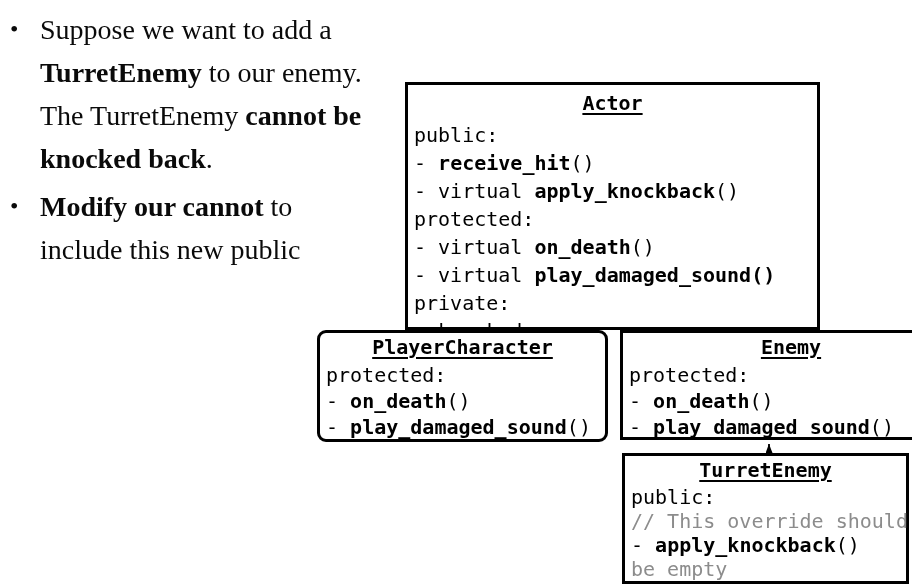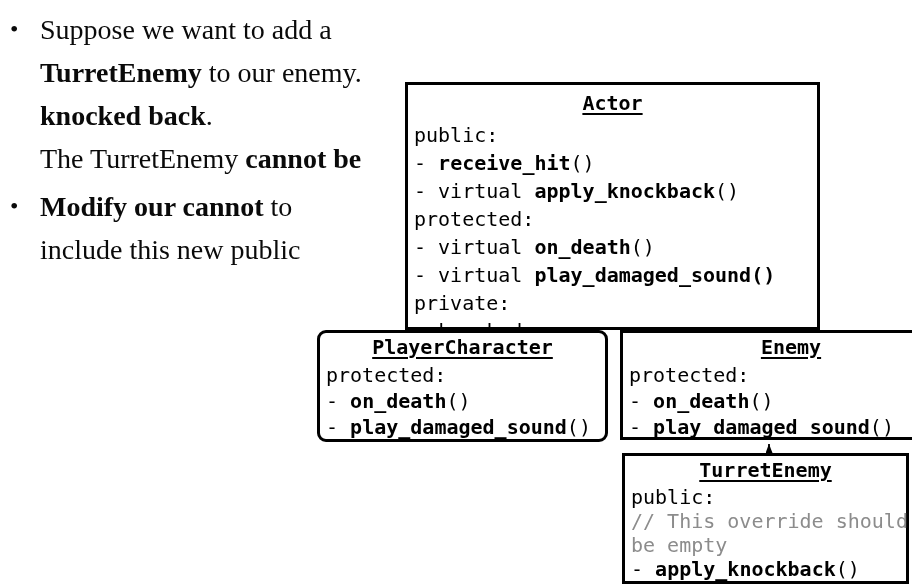--- a/index.html
+++ b/index.html
@@ -47,22 +47,22 @@
 <body>
 
 <div class="canvas">
 
   <div class="bullets">
     <div class="bullet">
       <span class="marker">•</span>
       <div class="bullet-text">
           <div class="tline"><span>Suppose we want to add a</span></div>
           <div class="tline"><span class="bold">TurretEnemy</span><span> to our enemy.</span></div>
+          <div class="tline"><span>The TurretEnemy </span><span class="bold">cannot be</span></div>
           <div class="tline"><span class="bold">knocked back</span><span>.</span></div>
-          <div class="tline"><span>The TurretEnemy </span><span class="bold">cannot be</span></div>
         </div>
     </div>
     <div class="bullet">
       <span class="marker">•</span>
       <div class="bullet-text">
           <div class="tline"><span class="bold">Modify our cannot</span><span> to</span></div>
           <div class="tline"><span>include this new public</span></div>
         </div>
     </div>
   </div>
@@ -116,18 +116,18 @@
       </div>
   </div>
 
   <div class="classbox box-turret">
     <div class="class-title">
       <span class="underline">TurretEnemy</span>
     </div>
     <div class="class-lines">
         <div class="tline"><span>public:</span></div>
         <div class="tline"><span class="gray">// This override should</span></div>
+        <div class="tline"><span>- </span><span class="bold">apply_knockback</span><span>()</span></div>
         <div class="tline"><span class="gray">be empty</span></div>
-        <div class="tline"><span>- </span><span class="bold">apply_knockback</span><span>()</span></div>
       </div>
   </div>
 
 </div>
 
 </body></html>

